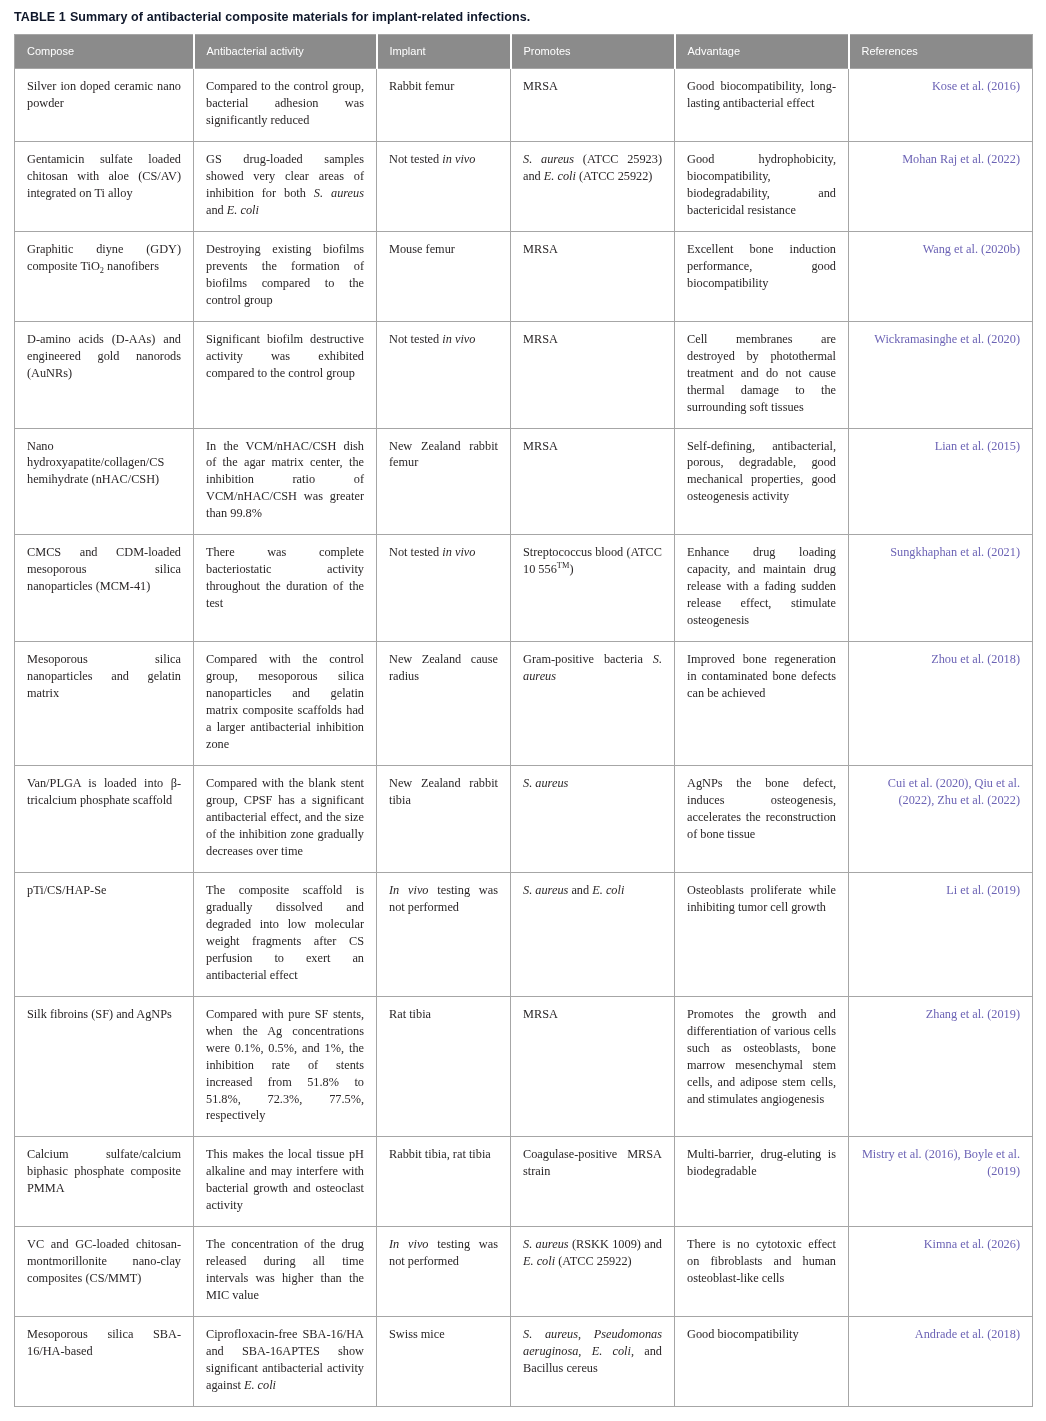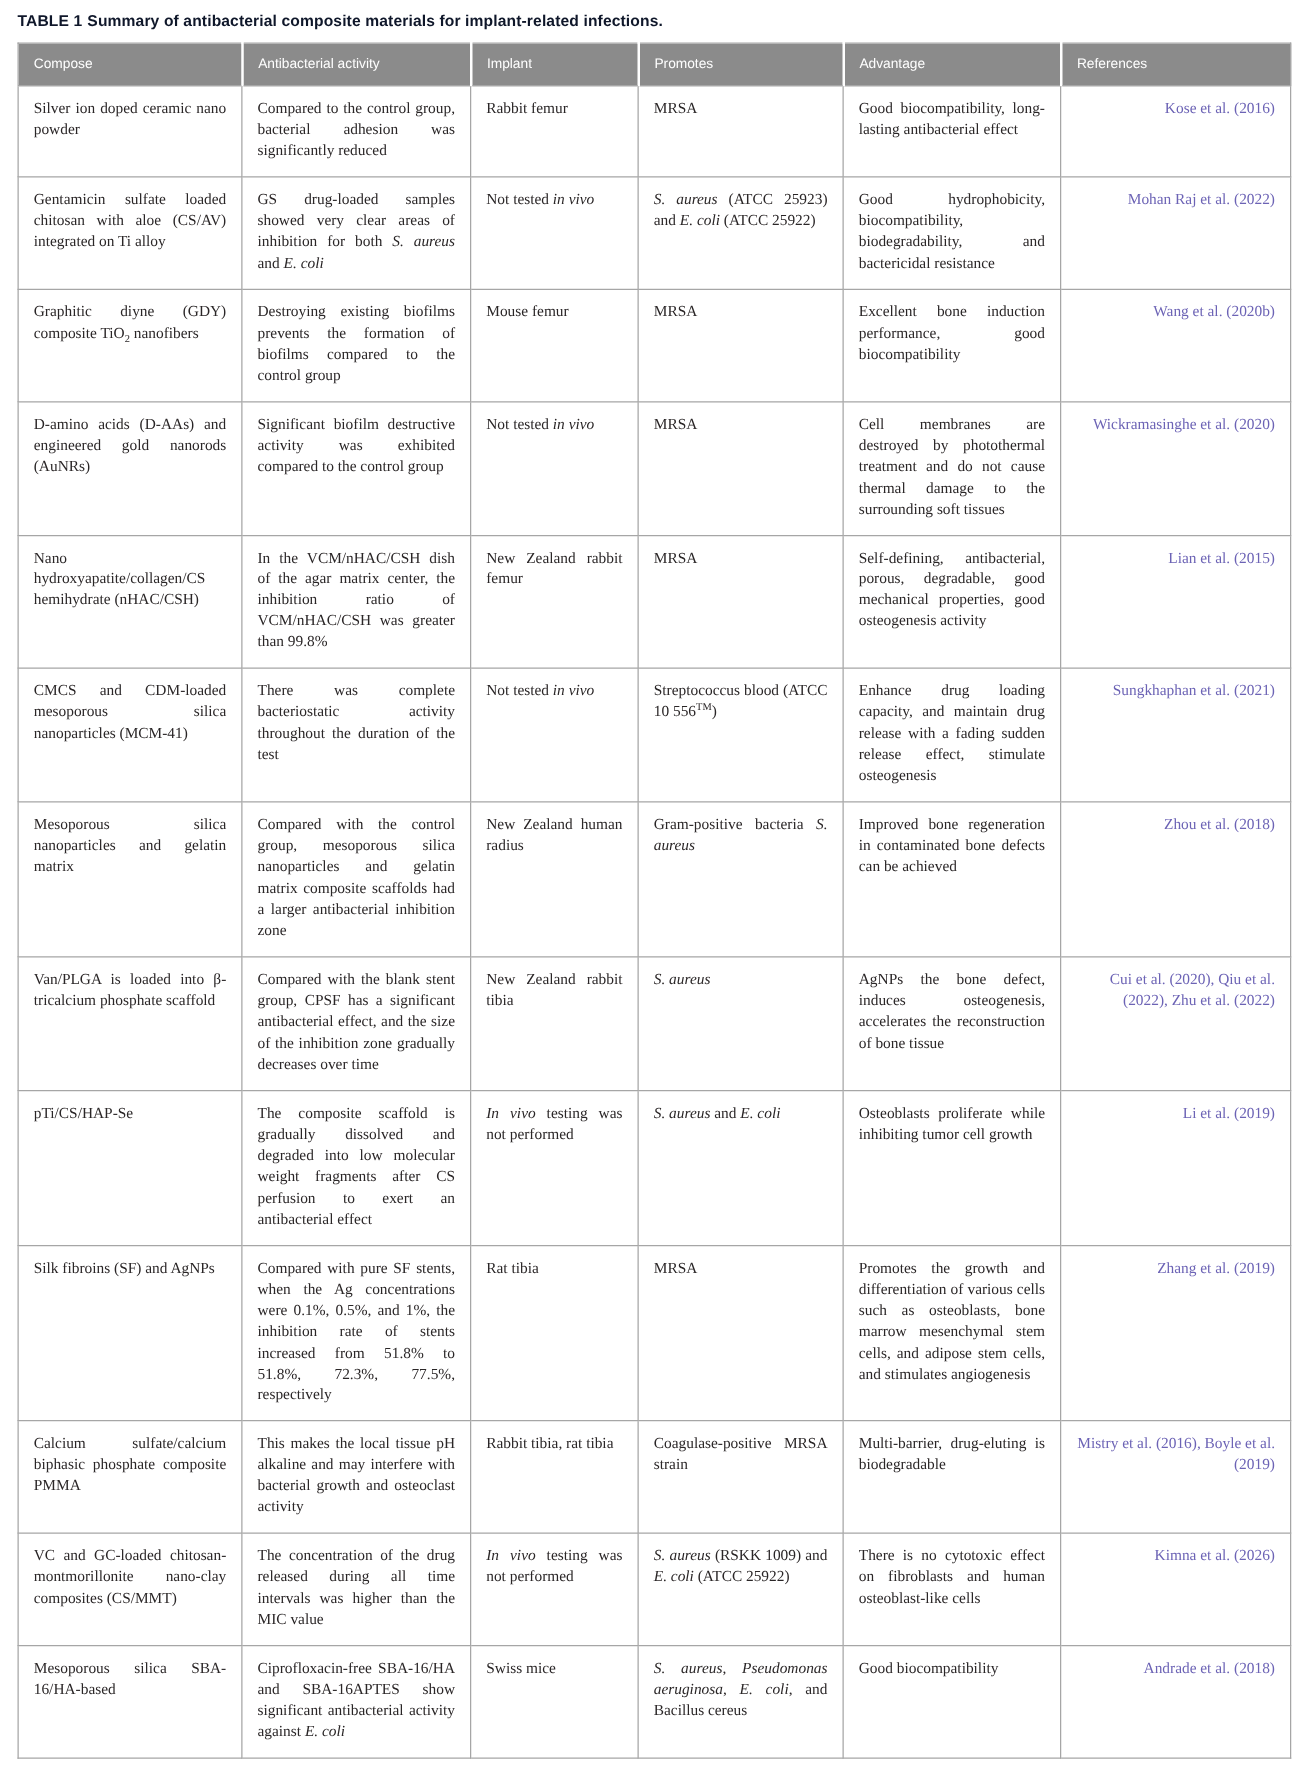--- a/index.html
+++ b/index.html
@@ -139,21 +139,21 @@
           <td data-name="cell-compose">CMCS and CDM-loaded mesoporous silica nanoparticles (MCM-41)</td>
           <td data-name="cell-antibacterial-activity">There was complete bacteriostatic activity throughout the duration of the test</td>
           <td data-name="cell-implant">Not tested <i>in vivo</i></td>
           <td data-name="cell-bacteria">Streptococcus blood (ATCC 10 556<sup>TM</sup>)</td>
           <td data-name="cell-advantage">Enhance drug loading capacity, and maintain drug release with a fading sudden release effect, stimulate osteogenesis</td>
           <td data-name="cell-references" class="ref-cell"><span data-name="reference-link">Sungkhaphan et al. (2021)</span></td>
         </tr>
         <tr data-name="table-row">
           <td data-name="cell-compose">Mesoporous silica nanoparticles and gelatin matrix</td>
           <td data-name="cell-antibacterial-activity">Compared with the control group, mesoporous silica nanoparticles and gelatin matrix composite scaffolds had a larger antibacterial inhibition zone</td>
-          <td data-name="cell-implant">New Zealand human radius</td>
+          <td data-name="cell-implant">New Zealand cause radius</td>
           <td data-name="cell-bacteria">Gram-positive bacteria <i>S. aureus</i></td>
           <td data-name="cell-advantage">Improved bone regeneration in contaminated bone defects can be achieved</td>
           <td data-name="cell-references" class="ref-cell"><span data-name="reference-link">Zhou et al. (2018)</span></td>
         </tr>
         <tr data-name="table-row">
           <td data-name="cell-compose">Van/PLGA is loaded into β-tricalcium phosphate scaffold</td>
           <td data-name="cell-antibacterial-activity">Compared with the blank stent group, CPSF has a significant antibacterial effect, and the size of the inhibition zone gradually decreases over time</td>
           <td data-name="cell-implant">New Zealand rabbit tibia</td>
           <td data-name="cell-bacteria"><i>S. aureus</i></td>
           <td data-name="cell-advantage">AgNPs the bone defect, induces osteogenesis, accelerates the reconstruction of bone tissue</td>

